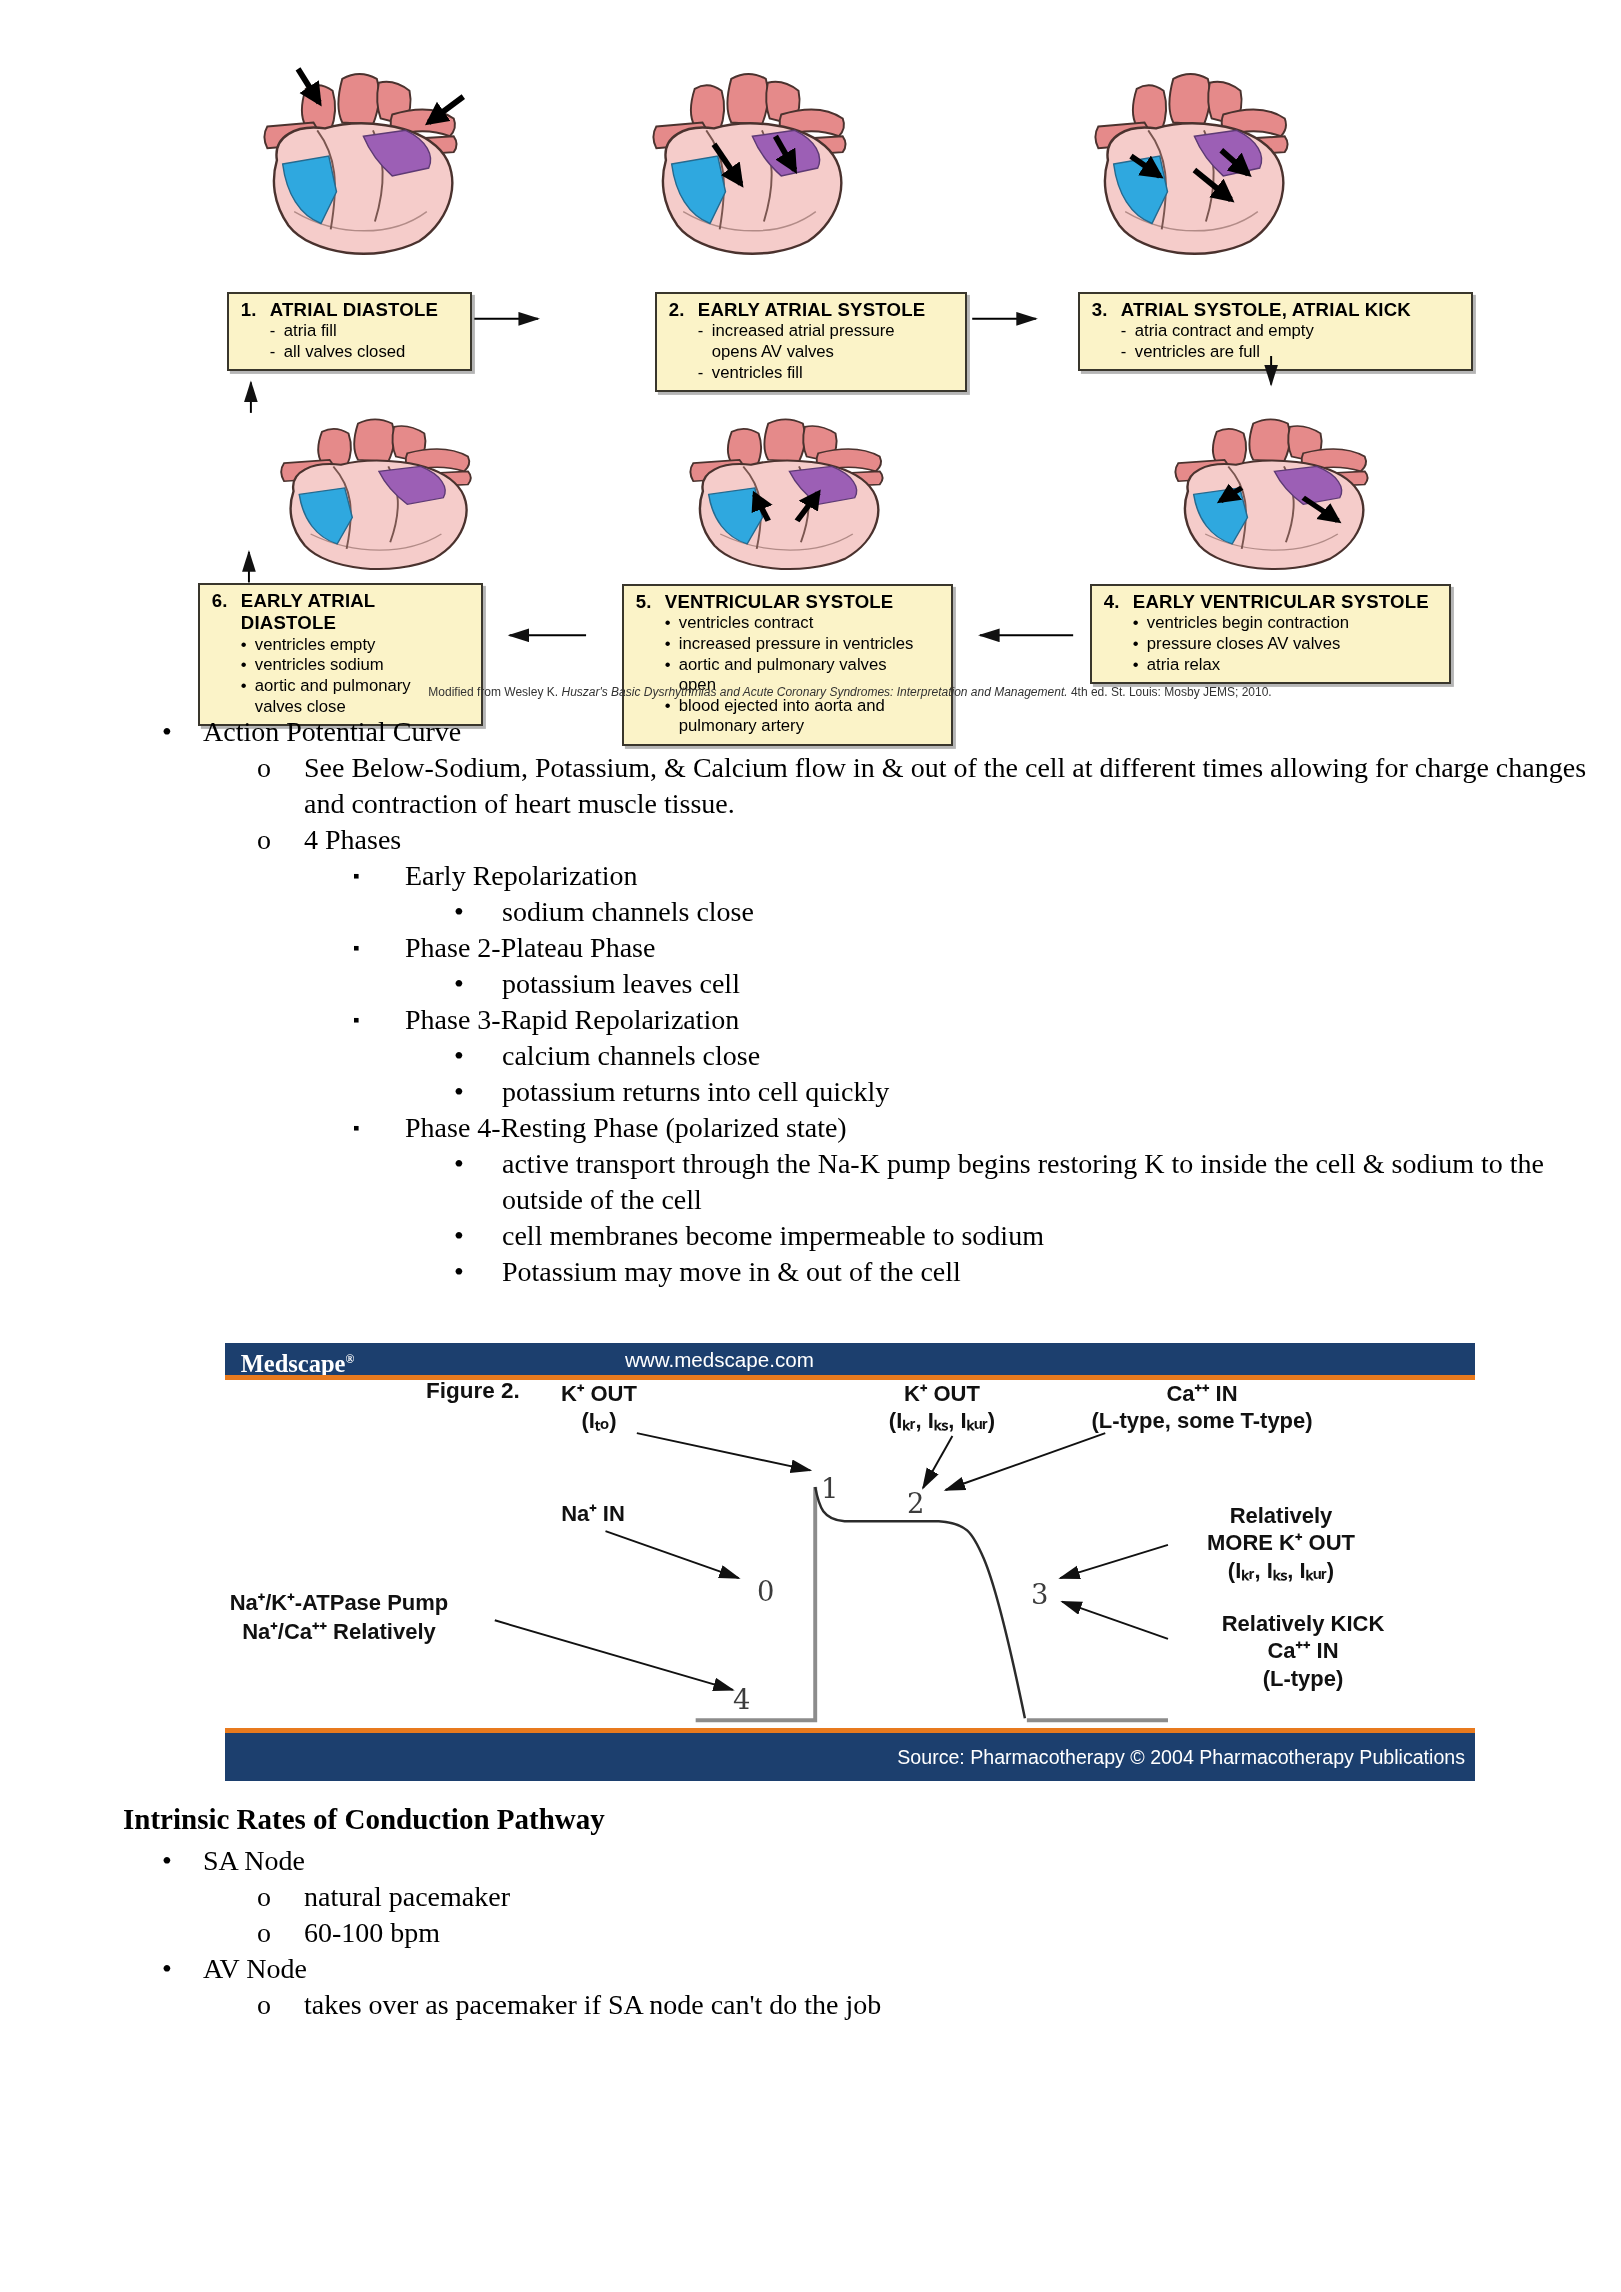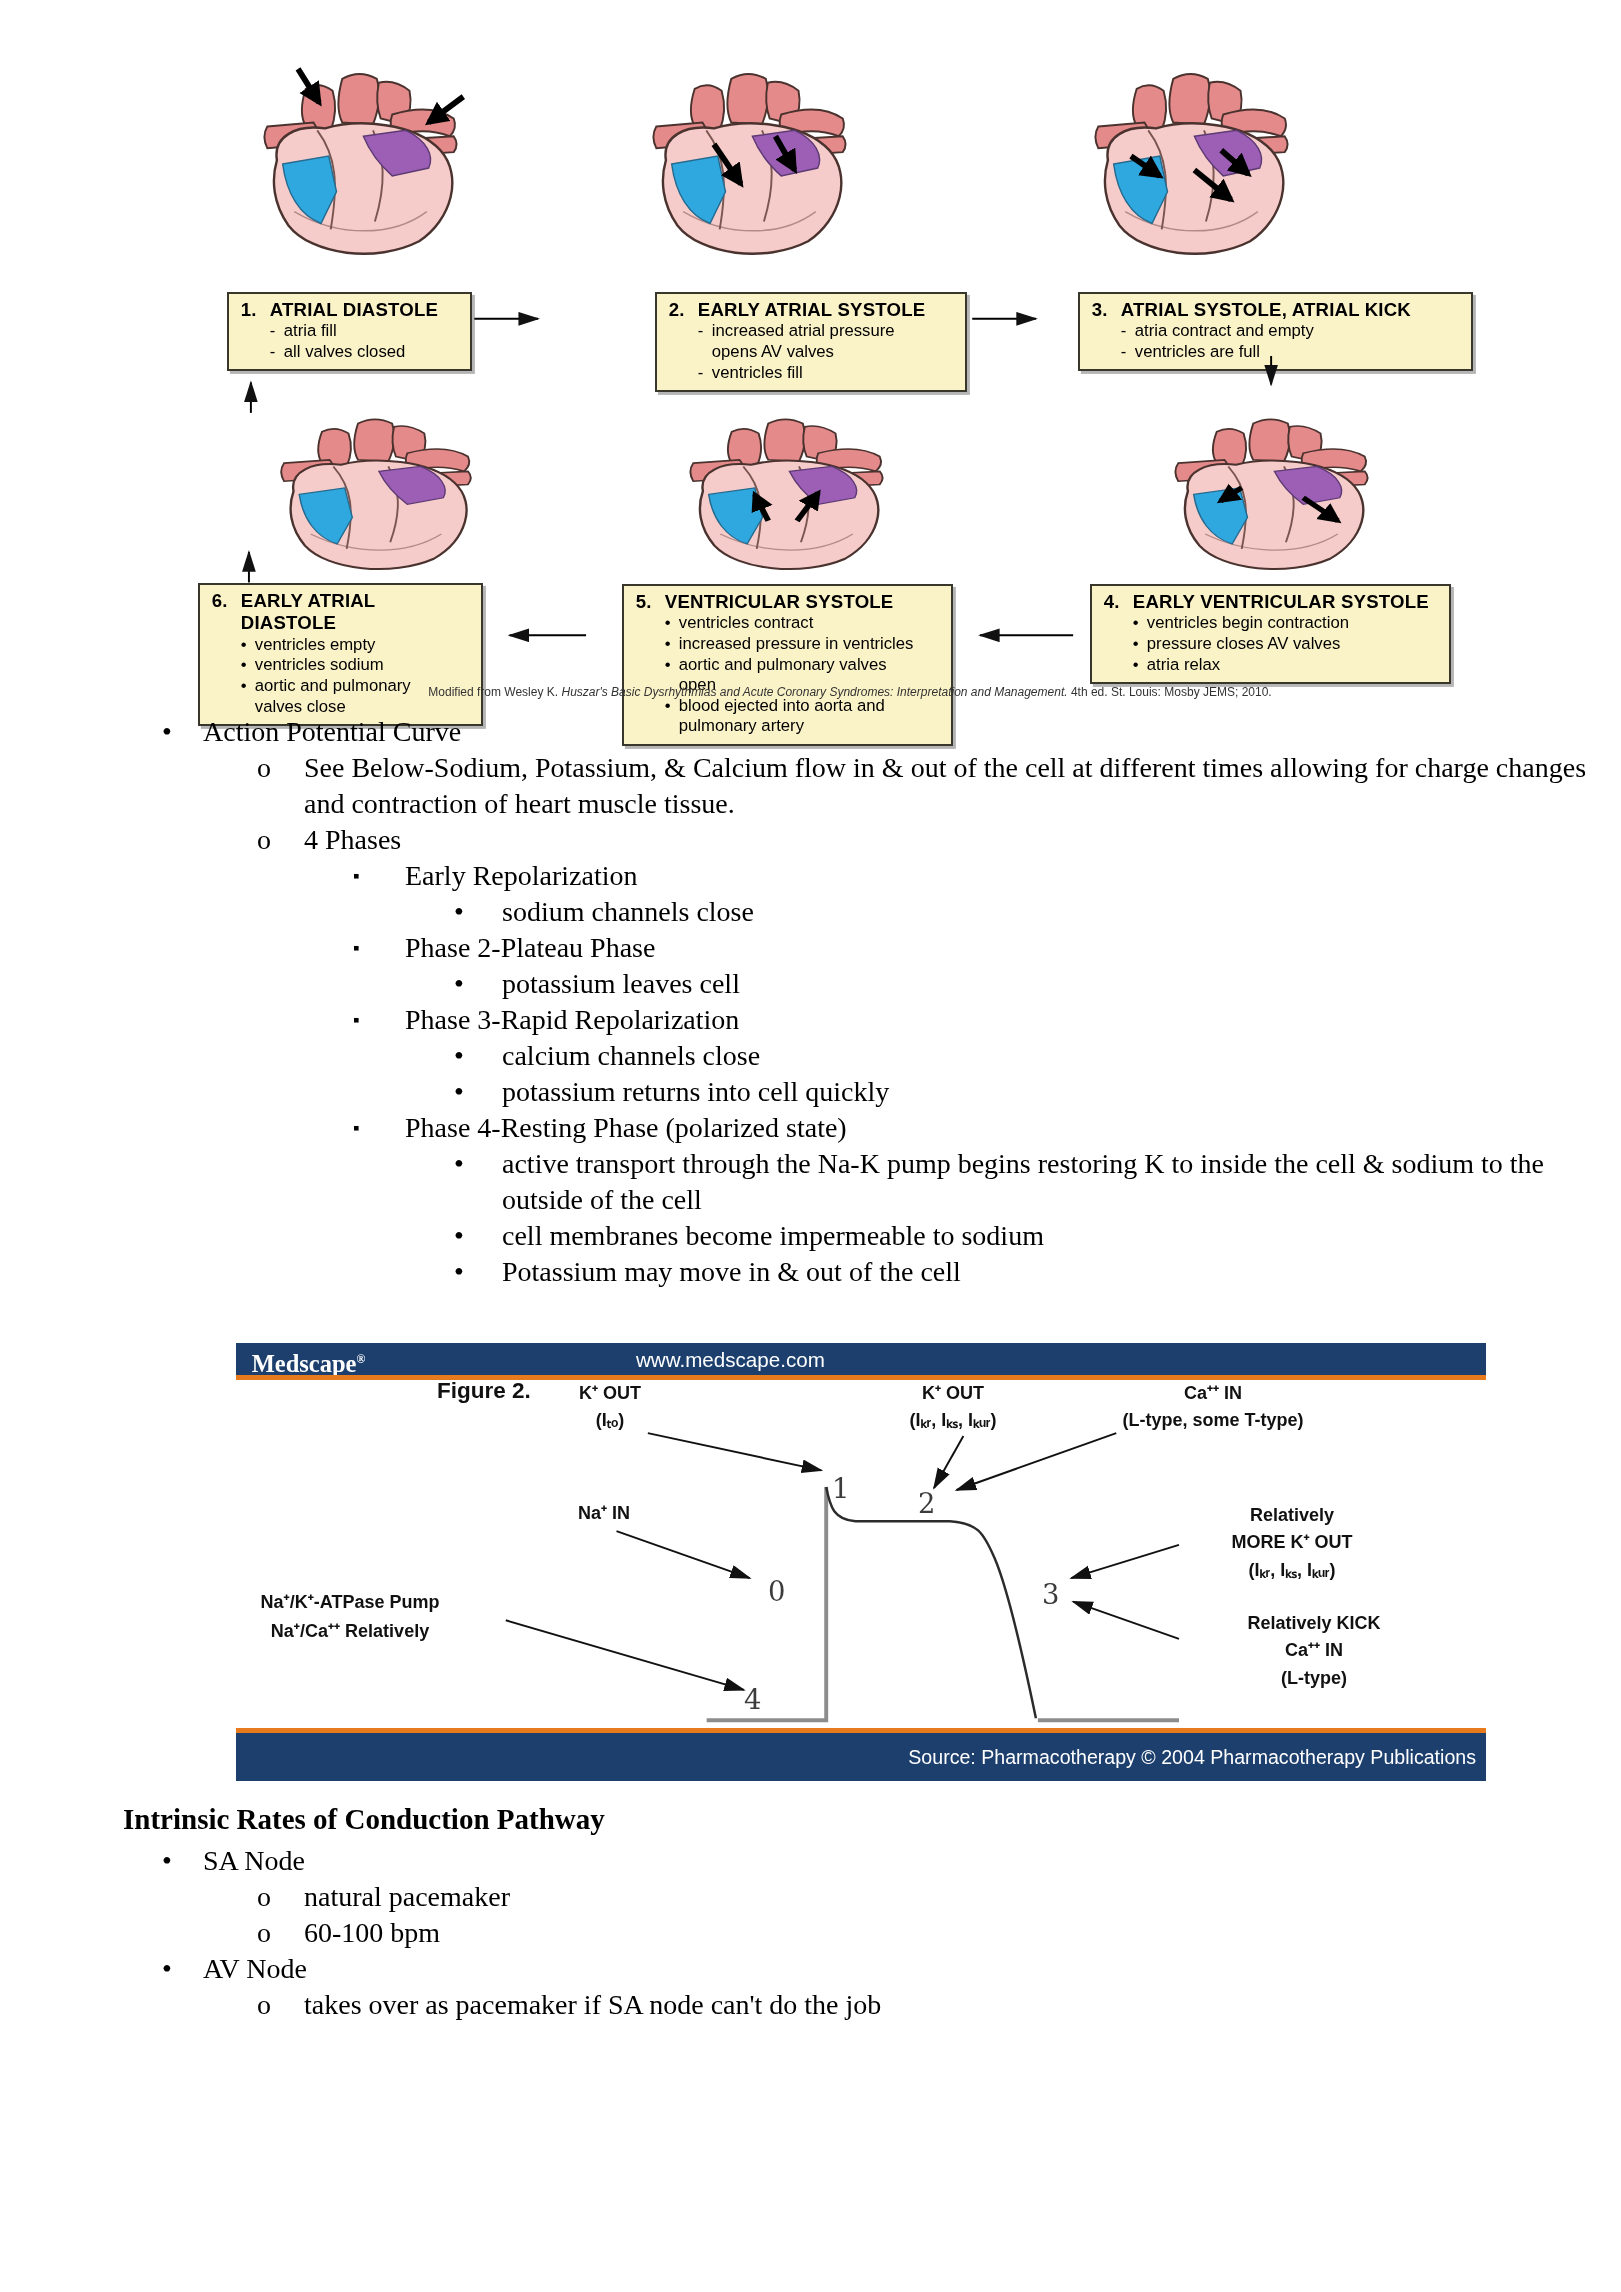--- a/index.html
+++ b/index.html
@@ -19,33 +19,33 @@
   #notes{top:714px;}
   #sec2-list{top:1843px;}
   .nitem{position:relative;font-size:28px;line-height:36px;max-width:1500px;}
   .nitem>.blt{position:absolute;top:0;}
   .l1{padding-left:203px;} .l1>.blt{left:162px;}
   .l2{padding-left:304px;} .l2>.blt{left:257px;}
   .l3{padding-left:405px;} .l3>.blt{left:353px;font-size:18.6px;}
   .l4{padding-left:502px;} .l4>.blt{left:454px;}
   #sec2-h{position:absolute;left:86px;top:1803px;font-weight:bold;font-size:29px;
           font-family:"Liberation Serif",serif;margin-left:37px;}
-  #figure{position:absolute;left:236px;top:1343px;width:1250px;height:439px;
+  #figure{position:absolute;left:225px;top:1343px;width:1250px;height:439px;
           font-family:"Liberation Sans",sans-serif;}
   .navybar{position:absolute;left:0;right:0;}
   .orangebar{position:absolute;left:0;right:0;height:4.9px;}
   #fhead{top:0;height:32px;}
   #fo1{top:32px;}
   #brand{position:absolute;left:15.7px;top:2px;color:#fff;font-family:"Liberation Serif",serif;
          font-weight:bold;font-size:24.5px;line-height:29px;}
   #brand sup{font-size:11.8px;}
   #site{position:absolute;left:400px;top:4.9px;color:#fff;font-size:20.6px;}
   #figlabel{position:absolute;left:201px;top:35px;font-weight:bold;font-size:22.5px;color:#111;}
   .flab{position:absolute;transform:translateX(-50%);text-align:center;font-weight:bold;
-        font-size:18px;line-height:27.4px;color:#111;white-space:nowrap;}
+        font-size:22px;line-height:27.4px;color:#111;white-space:nowrap;}
   .pnum{position:absolute;font-family:"DejaVu Serif","Liberation Serif",serif;
         font-size:27.4px;color:#3c3c3c;}
   #fcurve{position:absolute;left:0;top:0;pointer-events:none;}
   #fo2{top:385px;}
   #ffoot{top:390px;height:48px;text-align:right;}
   #ffoot span{color:#fff;font-size:19.6px;line-height:48px;padding-right:10px;display:inline-block;}
   #connectors{position:absolute;left:0;top:0;pointer-events:none;}
 </style>
 </head>
 <body>

